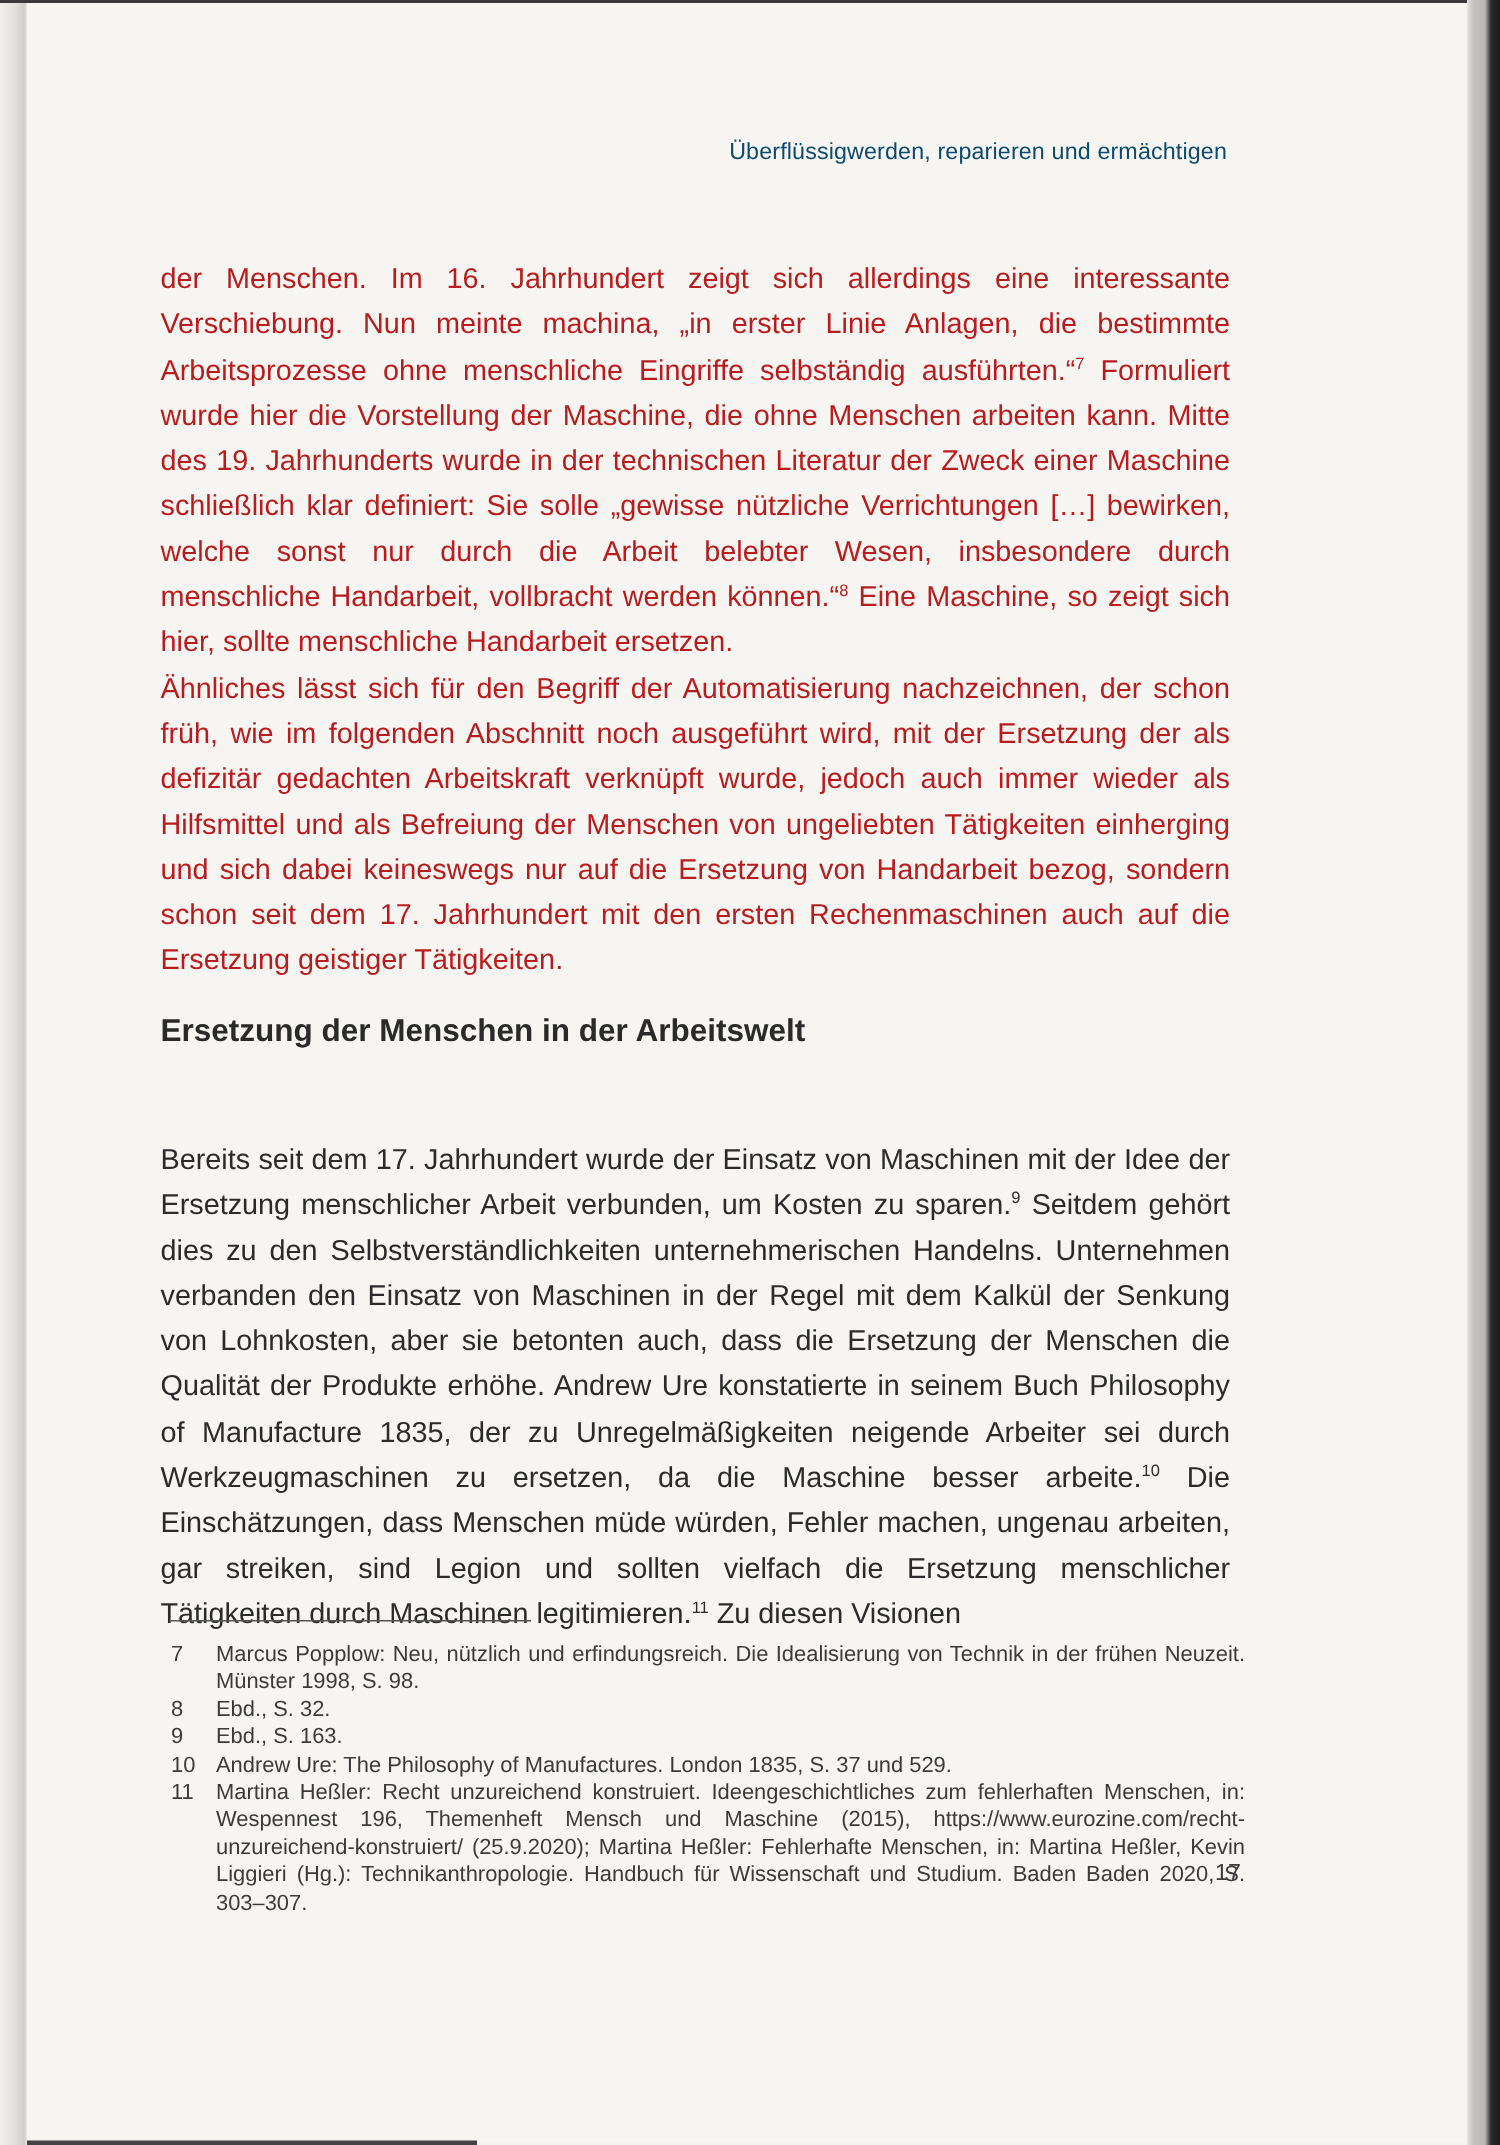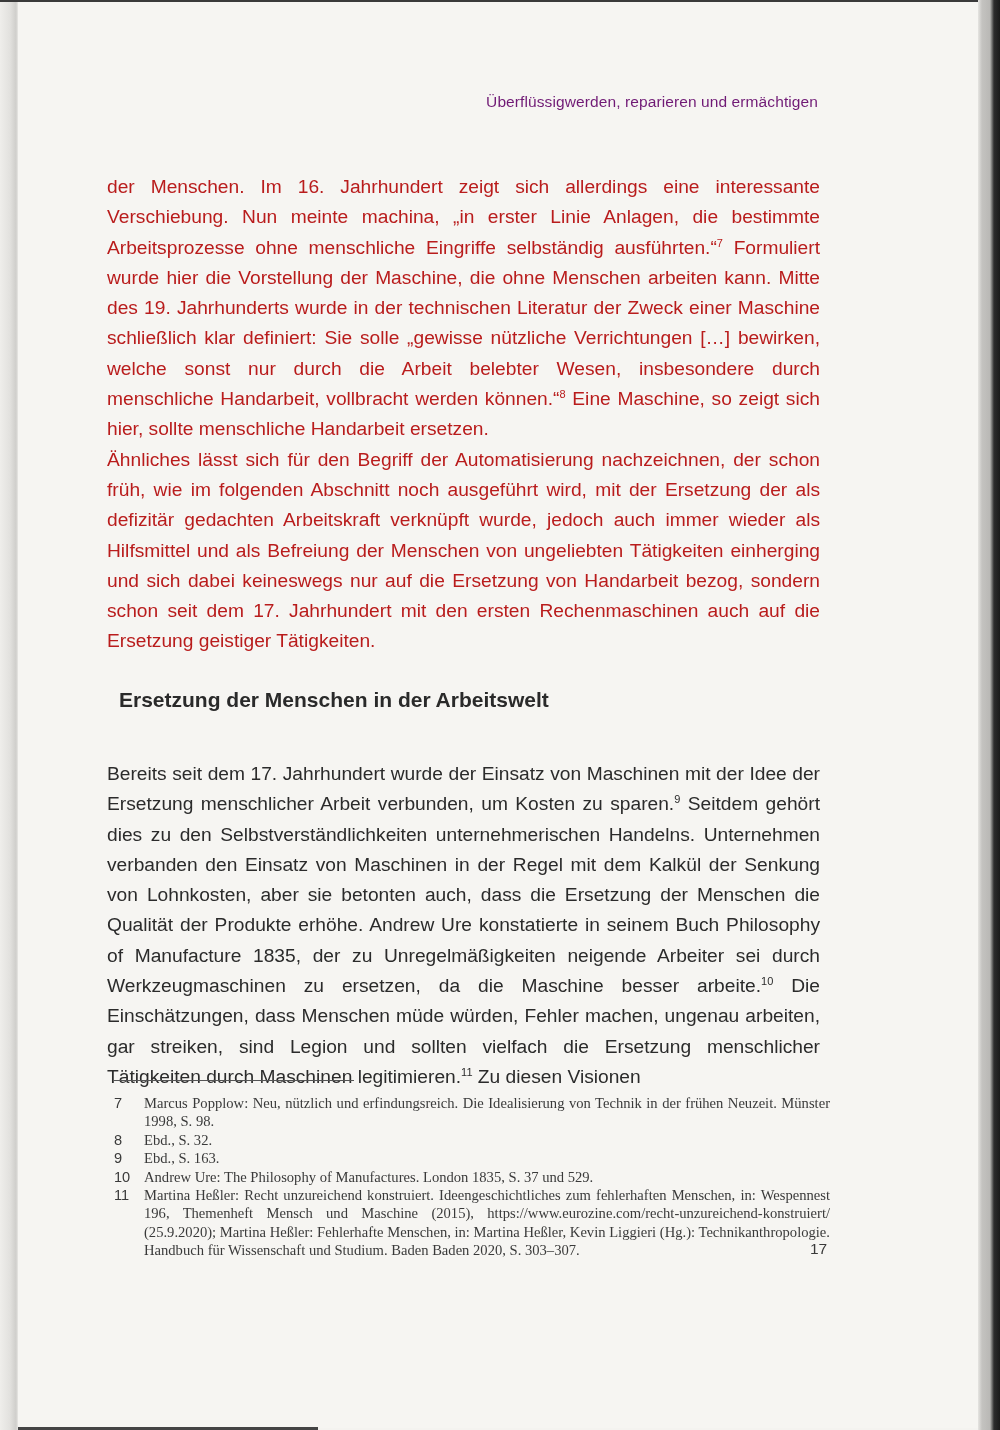--- a/index.html
+++ b/index.html
@@ -35,21 +35,21 @@
       background: linear-gradient(to right, #e6e5e2 0px, #c4c3c0 4px, #b9b8b5 12px, #2c2c2c 16px, #1a1a1a 22px);
     }
     .edge-bottom {
       position: absolute; left: 18px; bottom: 0; width: 300px; height: 3px; background: #444;
     }
     .running-head {
       position: absolute;
       right: 182px;
       top: 93px;
       font-size: 15.5px;
-      color: #701a75;
+      color: #0c4a6e;
       letter-spacing: 0.1px;
     }
     .body-text {
       position: absolute;
       left: 107px;
       top: 172px;
       width: 713px;
       font-size: 19.2px;
       line-height: 30.3px;
       text-align: justify;
@@ -74,21 +74,21 @@
       line-height: 0;
       vertical-align: 7px;
     }
     .section-heading {
       position: absolute;
       left: 107px;
       top: 676px;
       font-size: 21px;
       font-weight: bold;
       color: #2a2a2a;
-      margin: 12px;
+      margin: 0;
     }
     .footnote-rule {
       position: absolute;
       left: 114px;
       top: 1080px;
       width: 240px;
       height: 1px;
       background: #555;
     }
     .footnotes {
@@ -107,21 +107,20 @@
       display: flex;
       margin: 0;
     }
     .fn-num {
       width: 30px;
       flex: 0 0 30px;
     }
     .fn-text {
       flex: 1;
       text-align: justify;
-      font-family: Liberation Serif, serif;
     }
     .page-number {
       position: absolute;
       left: 810px;
       top: 1240px;
       font-size: 15.5px;
       color: #3a3a3a;
     }
   </style>
 </head>

